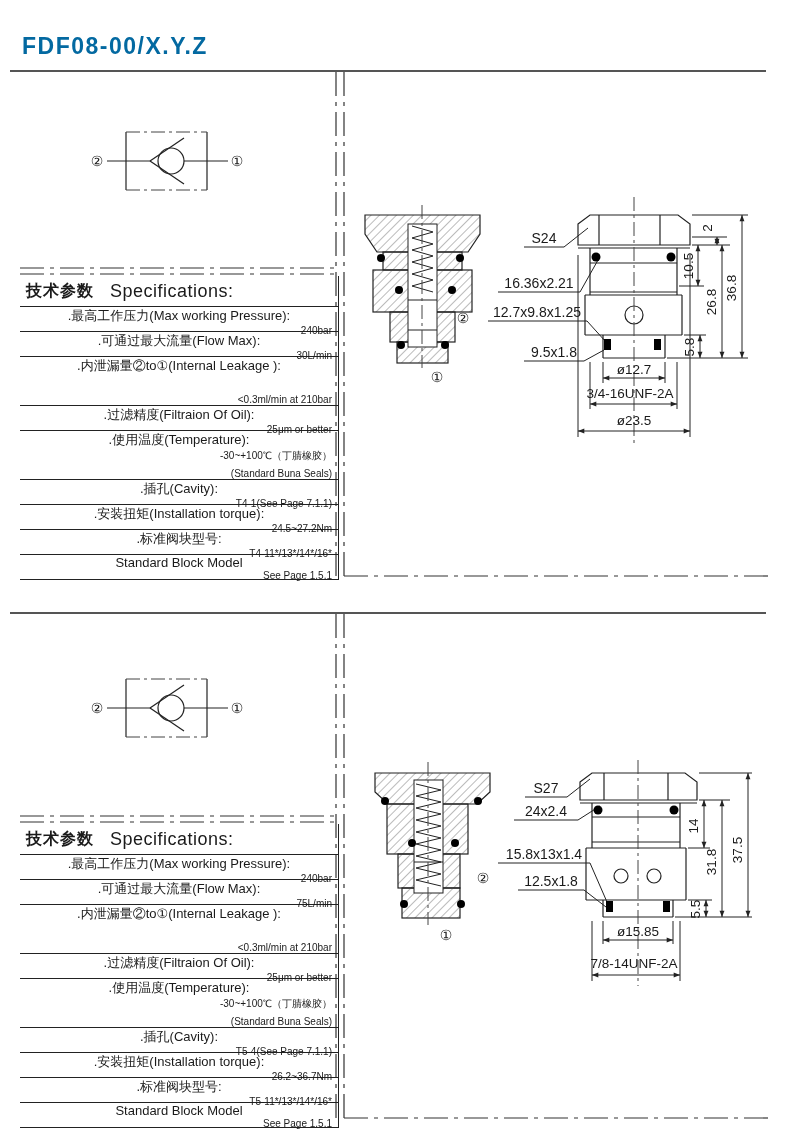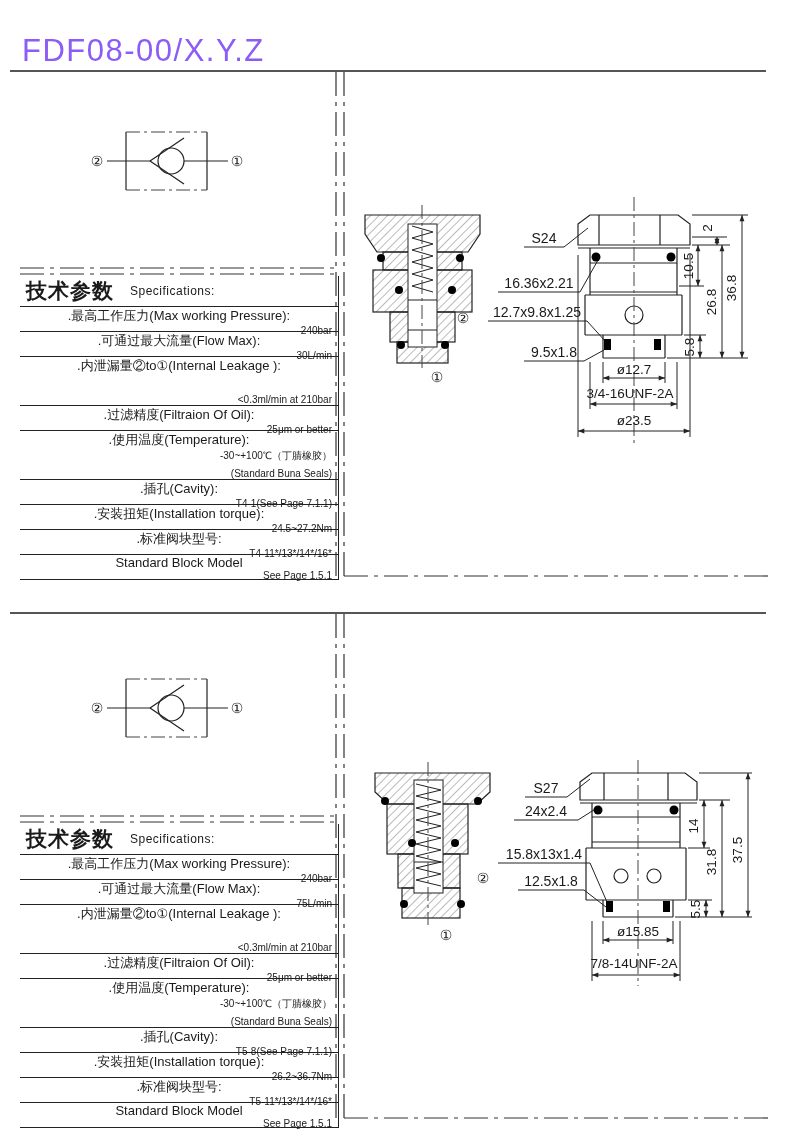--- a/index.html
+++ b/index.html
@@ -1,25 +1,25 @@
 <!DOCTYPE html>
 <html><head>
 <meta charset="utf-8">
 <style>
   html,body{margin:0;padding:0;background:#fff;}
   body{width:790px;height:1139px;position:relative;font-family:"Liberation Sans",sans-serif;color:#1a1a1a;}
   .page{position:absolute;inset:0;}
   svg.draw{position:absolute;left:0;top:0;width:790px;height:1139px;}
-  .title{position:absolute;left:22px;font-size:31px;letter-spacing:1.5px;color:#8b5cf6;white-space:nowrap;}
+  .title{position:absolute;left:22px;font-size:23px;letter-spacing:1.5px;color:#0369a1;white-space:nowrap;font-weight:bold;}
   .t1{top:33px;} .t2{top:583px;}
   .spec{position:absolute;left:20px;width:318px;border-right:1.5px solid #222;background:transparent;}
   .s1{top:276px;} .s2{top:824px;}
   .hdr{display:flex;align-items:center;height:30px;border-bottom:1.5px solid #222;padding:0 6px;gap:16px;}
-  .hdr .cn{font-size:21px;font-weight:bold;letter-spacing:1px;font-family:Liberation Serif, serif;}
-  .hdr .en{font-size:12px;letter-spacing:.5px;}
+  .hdr .cn{font-size:16px;font-weight:bold;letter-spacing:1px;font-family:Liberation Serif, serif;}
+  .hdr .en{font-size:18px;letter-spacing:.5px;}
   .row{display:flex;justify-content:space-between;align-items:center;height:24px;border-bottom:1.5px solid #222;padding:0 6px;font-size:13px;white-space:nowrap;flex-direction:column;}
   .row.nb{border-bottom:none;}
   .row .val{margin-left:auto;font-size:10px;}
   .dtx{font-size:13.5px;fill:#1a1a1a;}
   .ltx{font-size:14px;fill:#1a1a1a;}
   .ptx{font-size:14px;fill:#1a1a1a;}
   .ln{stroke:#222;stroke-width:1.2;fill:none;}
   .thin{stroke:#222;stroke-width:1;fill:none;}
   .chain{stroke:#333;stroke-width:1.2;fill:none;stroke-dasharray:24 6 4 6;}
   .cl{stroke:#444;stroke-width:1;fill:none;stroke-dasharray:14 4 3 4;}
@@ -340,21 +340,21 @@
   <div class="row nb">
         <span class="lbl">.使用温度(Temperature):</span>
         <span class="val">-30~+100℃（丁腈橡胶）</span>
       </div>
   <div class="row">
         <span class="lbl"></span>
         <span class="val">(Standard Buna Seals)</span>
       </div>
   <div class="row">
         <span class="lbl">.插孔(Cavity):</span>
-        <span class="val">T5-8(See Page 7.1.1)</span>
+        <span class="val">T5-4(See Page 7.1.1)</span>
       </div>
   <div class="row">
         <span class="lbl">.安装扭矩(Installation torque):</span>
         <span class="val">26.2~36.7Nm</span>
       </div>
   <div class="row">
         <span class="lbl">.标准阀块型号:</span>
         <span class="val">T5-11*/13*/14*/16*</span>
       </div>
   <div class="row">

